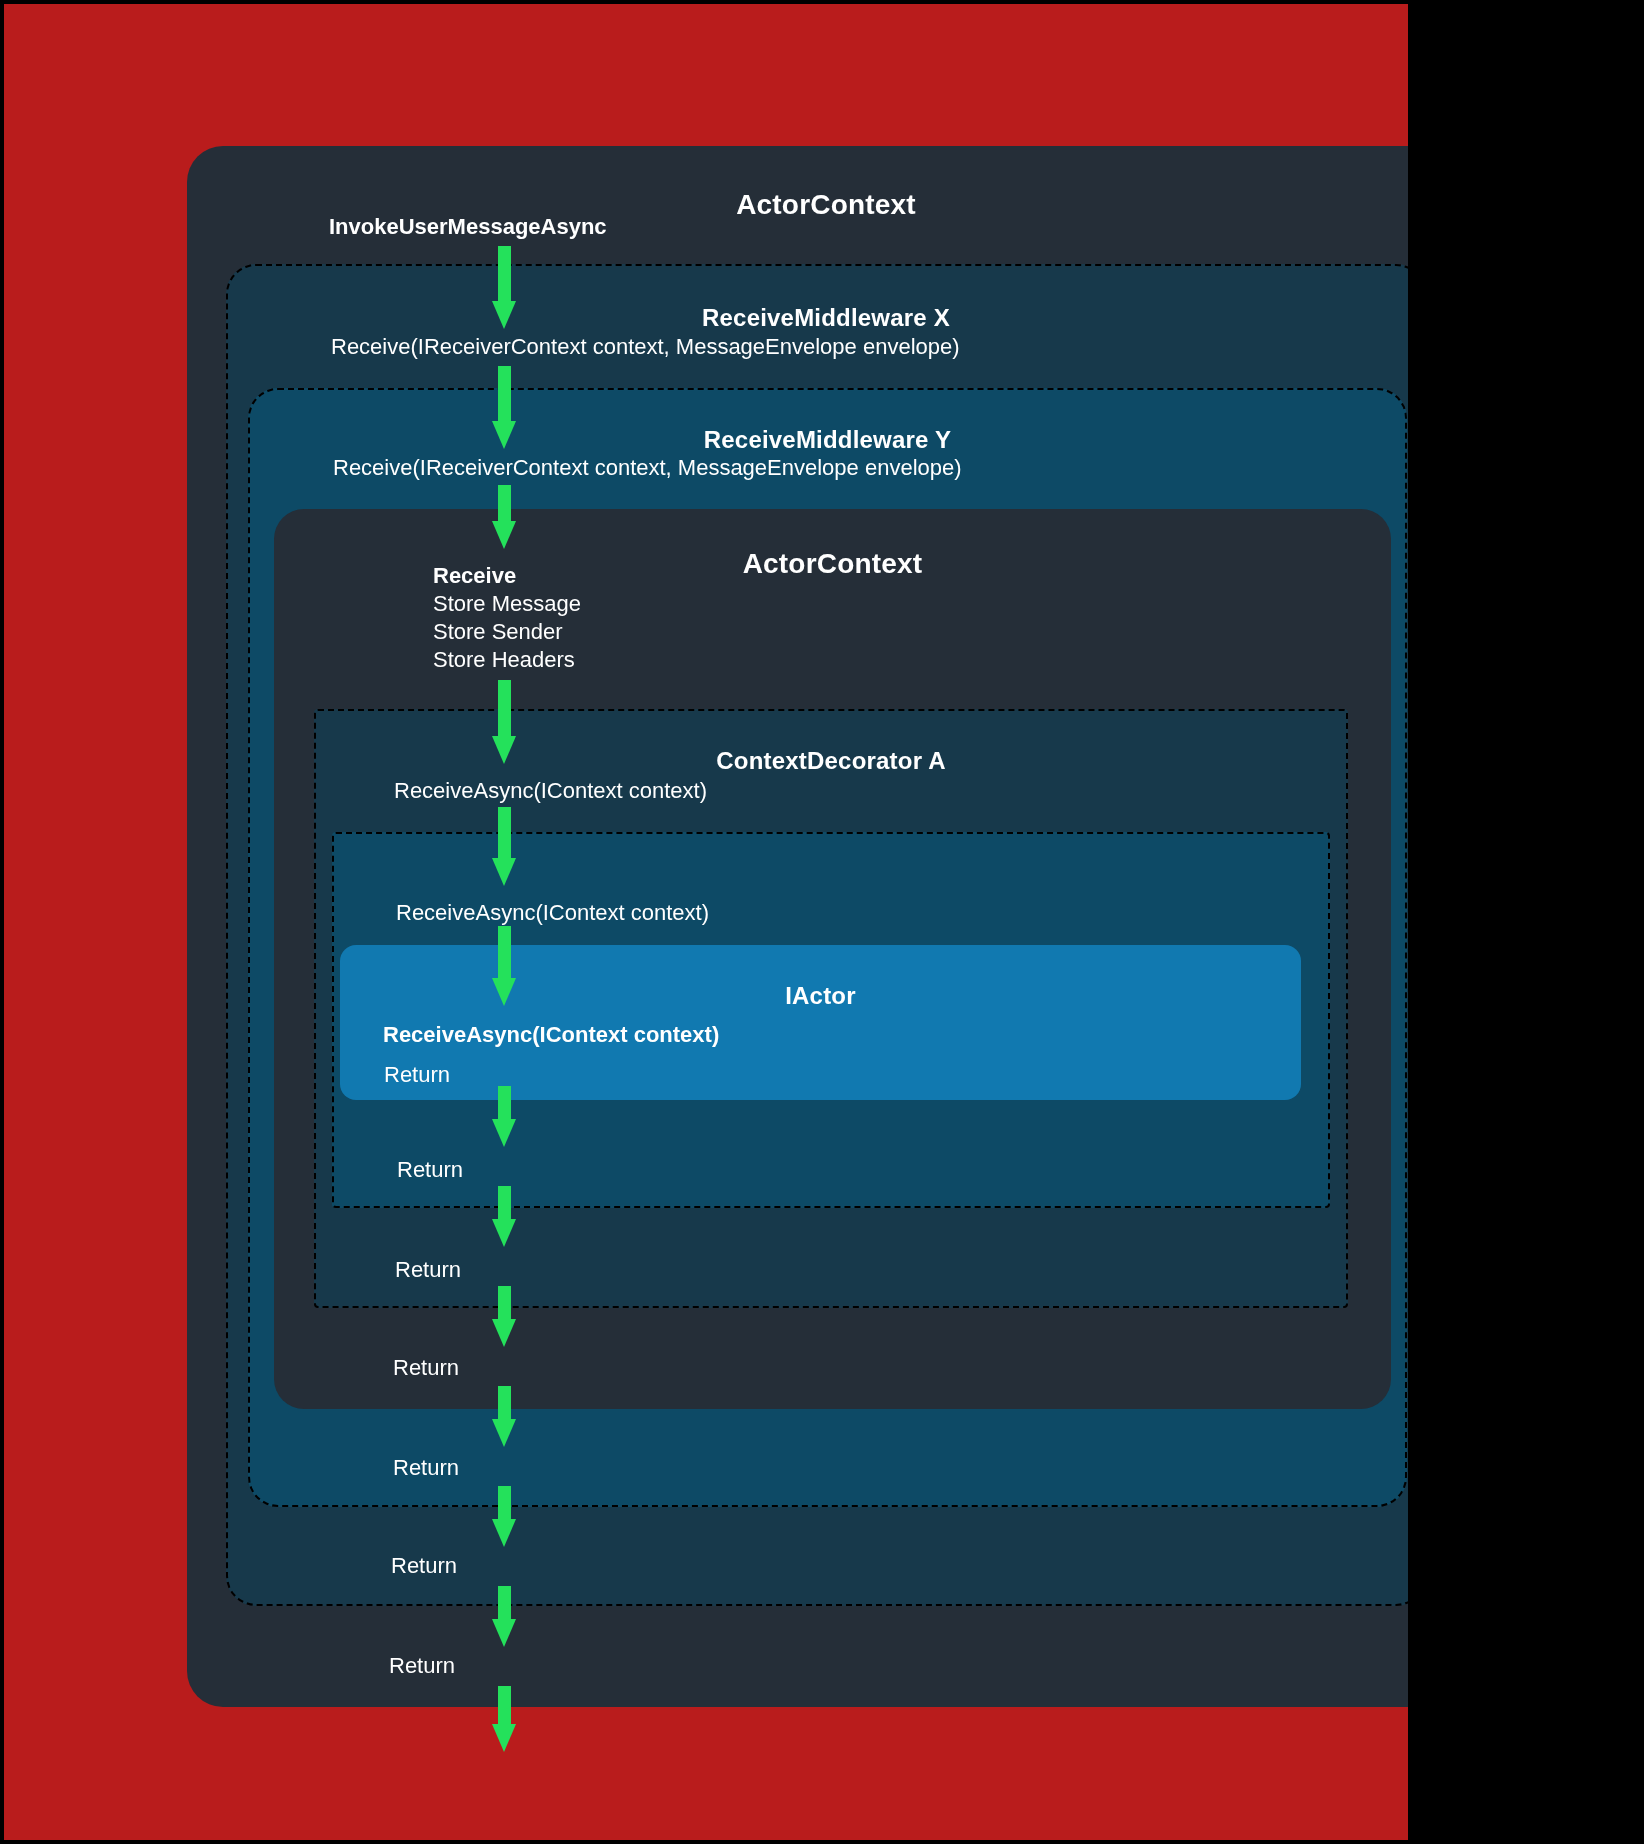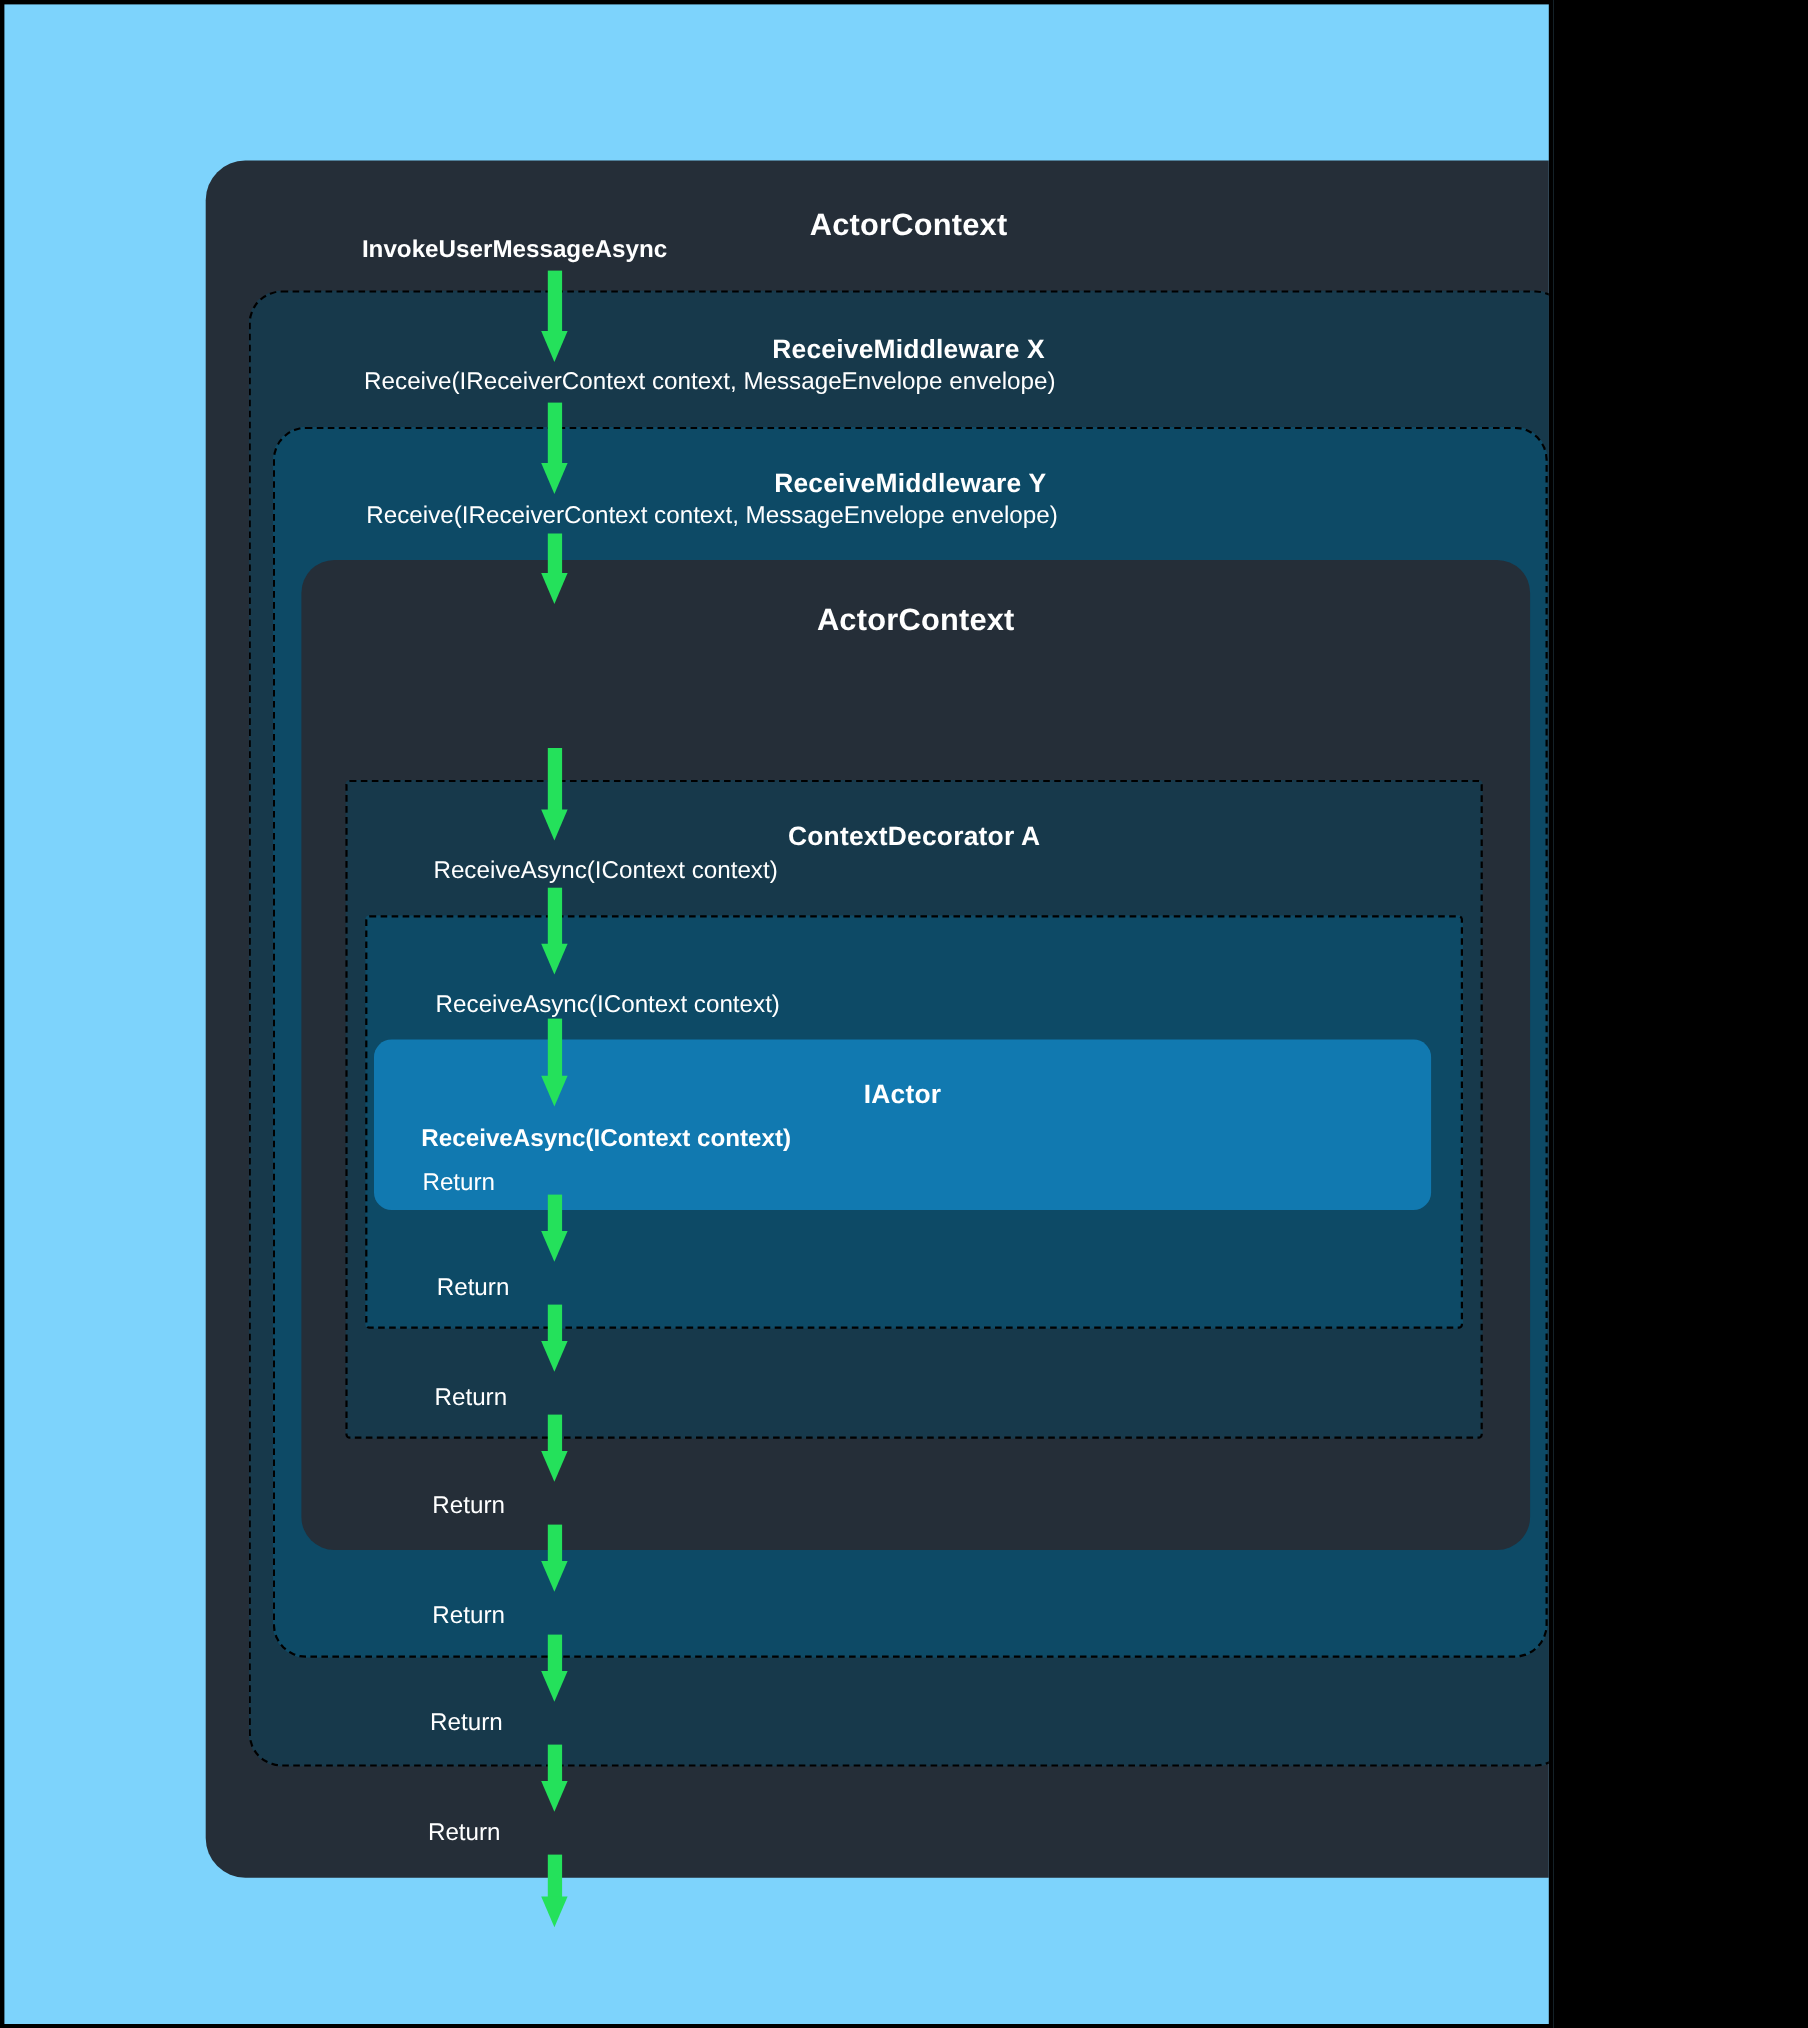--- a/index.html
+++ b/index.html
@@ -1,20 +1,20 @@
 <!DOCTYPE html>
 <html><head>
 <meta charset="utf-8">
 <style>
   html,body{margin:0;padding:0;background:#000;}
   #stage{
     position:relative;
     width:1412px;height:1844px;
     box-sizing:border-box;
-    background:#7dd3fc;
+    background:#b91c1c;
     border:4px solid #000;
     overflow:hidden;
     font-family:"Liberation Sans", sans-serif;
     color:#fff;
   }
   .box{position:absolute;box-sizing:border-box;}
   .rounded-lg{border-radius:36px;}
   .rounded-md{border-radius:30px;}
   .rounded-sm{border-radius:4px;}
   .rounded-xs{border-radius:16px;}
@@ -65,20 +65,26 @@
       <div class="line" style="left:103px;top:68px;">Receive(IReceiverContext context, MessageEnvelope envelope)</div>
       <div class="line" style="left:163px;top:1287px;">Return</div>
 
       <section class="box fill-teal dashed rounded-md" style="left:20px;top:122px;width:1159px;height:1119px;">
         <h3 class="title" style="top:11px;">ReceiveMiddleware Y</h3>
         <div class="line" style="left:83px;top:65px;">Receive(IReceiverContext context, MessageEnvelope envelope)</div>
         <div class="line" style="left:143px;top:1065px;">Return</div>
 
         <section class="box fill-dark rounded-md" style="left:24px;top:119px;width:1117px;height:900px;">
           <h2 class="title title-lg" style="top:15px;">ActorContext</h2>
+          <div class="step-block" style="left:159px;top:53px;">
+            <div class="line bold">Receive</div>
+            <div class="line">Store Message</div>
+            <div class="line">Store Sender</div>
+            <div class="line">Store Headers</div>
+          </div>
           <div class="line" style="left:119px;top:846px;">Return</div>
 
           <section class="box fill-teal-dark dashed rounded-sm" style="left:40px;top:200px;width:1034px;height:599px;">
             <h3 class="title" style="top:11px;">ContextDecorator A</h3>
             <div class="line" style="left:78px;top:67px;">ReceiveAsync(IContext context)</div>
             <div class="line" style="left:79px;top:546px;">Return</div>
 
             <section class="box fill-teal dashed rounded-sm" style="left:16px;top:121px;width:998px;height:376px;">
               <div class="line" style="left:62px;top:66px;">ReceiveAsync(IContext context)</div>
               <div class="line" style="left:63px;top:323px;">Return</div>

